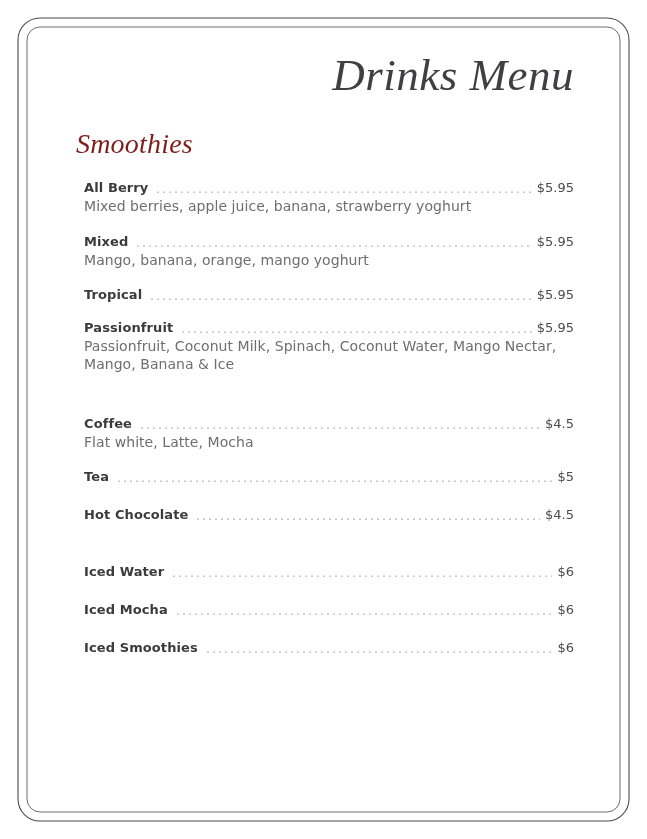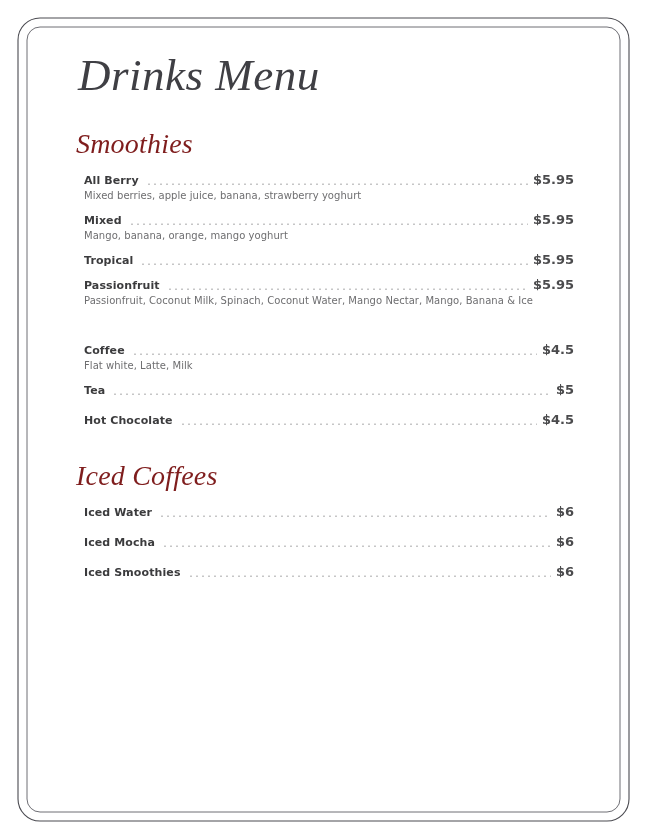--- a/index.html
+++ b/index.html
@@ -39,20 +39,21 @@
     font-family: "Liberation Serif", "DejaVu Serif", serif;
     font-style: italic;
     font-weight: 400;
     font-size: 45px;
     line-height: 1.05;
     color: #3f3f44;
     letter-spacing: 0.5px;
     margin: 0 0 0 4px;
     padding-top: 6px;
     white-space: nowrap;
+    text-align: right;
   }
 
   .section {
     margin-top: 34px;
   }
   .section:first-of-type { margin-top: 30px; }
 
   .section-title {
     font-family: "Liberation Serif", "DejaVu Serif", serif;
     font-style: italic;
@@ -77,24 +78,25 @@
 
   .item-line {
     display: flex;
     align-items: baseline;
     width: 100%;
   }
 
   .item-name {
     font-family: "DejaVu Sans", sans-serif;
     font-weight: bold;
-    font-size: 11px;
+    font-size: 13px;
     color: #3b3b3d;
     white-space: nowrap;
     letter-spacing: 0.1px;
+    margin-top: 8px;
   }
 
   .leader {
     flex: 1 1 auto;
     min-width: 10px;
     margin: 0 5px 0 7px;
     position: relative;
     height: 1px;
     overflow: hidden;
     align-self: flex-end;
@@ -106,30 +108,30 @@
     left: 0; right: 0; top: 0;
     height: 2px;
     background-image: radial-gradient(circle, #8e8e90 0.85px, rgba(255,255,255,0) 1px);
     background-size: 6px 2px;
     background-repeat: repeat-x;
     background-position: left center;
   }
 
   .item-price {
     font-family: "DejaVu Sans", sans-serif;
-    font-weight: 700;
+    font-weight: 400;
     font-size: 13px;
     color: #4b4b4d;
     white-space: nowrap;
   }
 
   .item-desc {
     font-family: "DejaVu Sans", sans-serif;
     font-weight: 400;
-    font-size: 10px;
+    font-size: 14px;
     line-height: 1.32;
     color: #6e6e70;
     margin: 2px 0 0 0;
     max-width: 474px;
     letter-spacing: 0.05px;
   }
 </style>
 </head>
 <body>
 
@@ -189,40 +191,39 @@
         </ul>
       </div>
       <div class="section">
         <ul class="items">
           <li class="item">
             <div class="item-line">
               <span class="item-name">Coffee</span>
               <span class="leader"></span>
               <span class="item-price">$4.5</span>
             </div>
-            <div class="item-desc">Flat white, Latte, Milk</div>
+            <div class="item-desc">Flat white, Latte, Mocha</div>
           </li>
           <li class="item no-desc">
             <div class="item-line">
               <span class="item-name">Tea</span>
               <span class="leader"></span>
               <span class="item-price">$5</span>
             </div>
           </li>
           <li class="item no-desc">
             <div class="item-line">
               <span class="item-name">Hot Chocolate</span>
               <span class="leader"></span>
               <span class="item-price">$4.5</span>
             </div>
           </li>
         </ul>
       </div>
       <div class="section">
-        <h2 class="section-title">Iced Coffees</h2>
         <ul class="items">
           <li class="item no-desc">
             <div class="item-line">
               <span class="item-name">Iced Water</span>
               <span class="leader"></span>
               <span class="item-price">$6</span>
             </div>
           </li>
           <li class="item no-desc">
             <div class="item-line">

